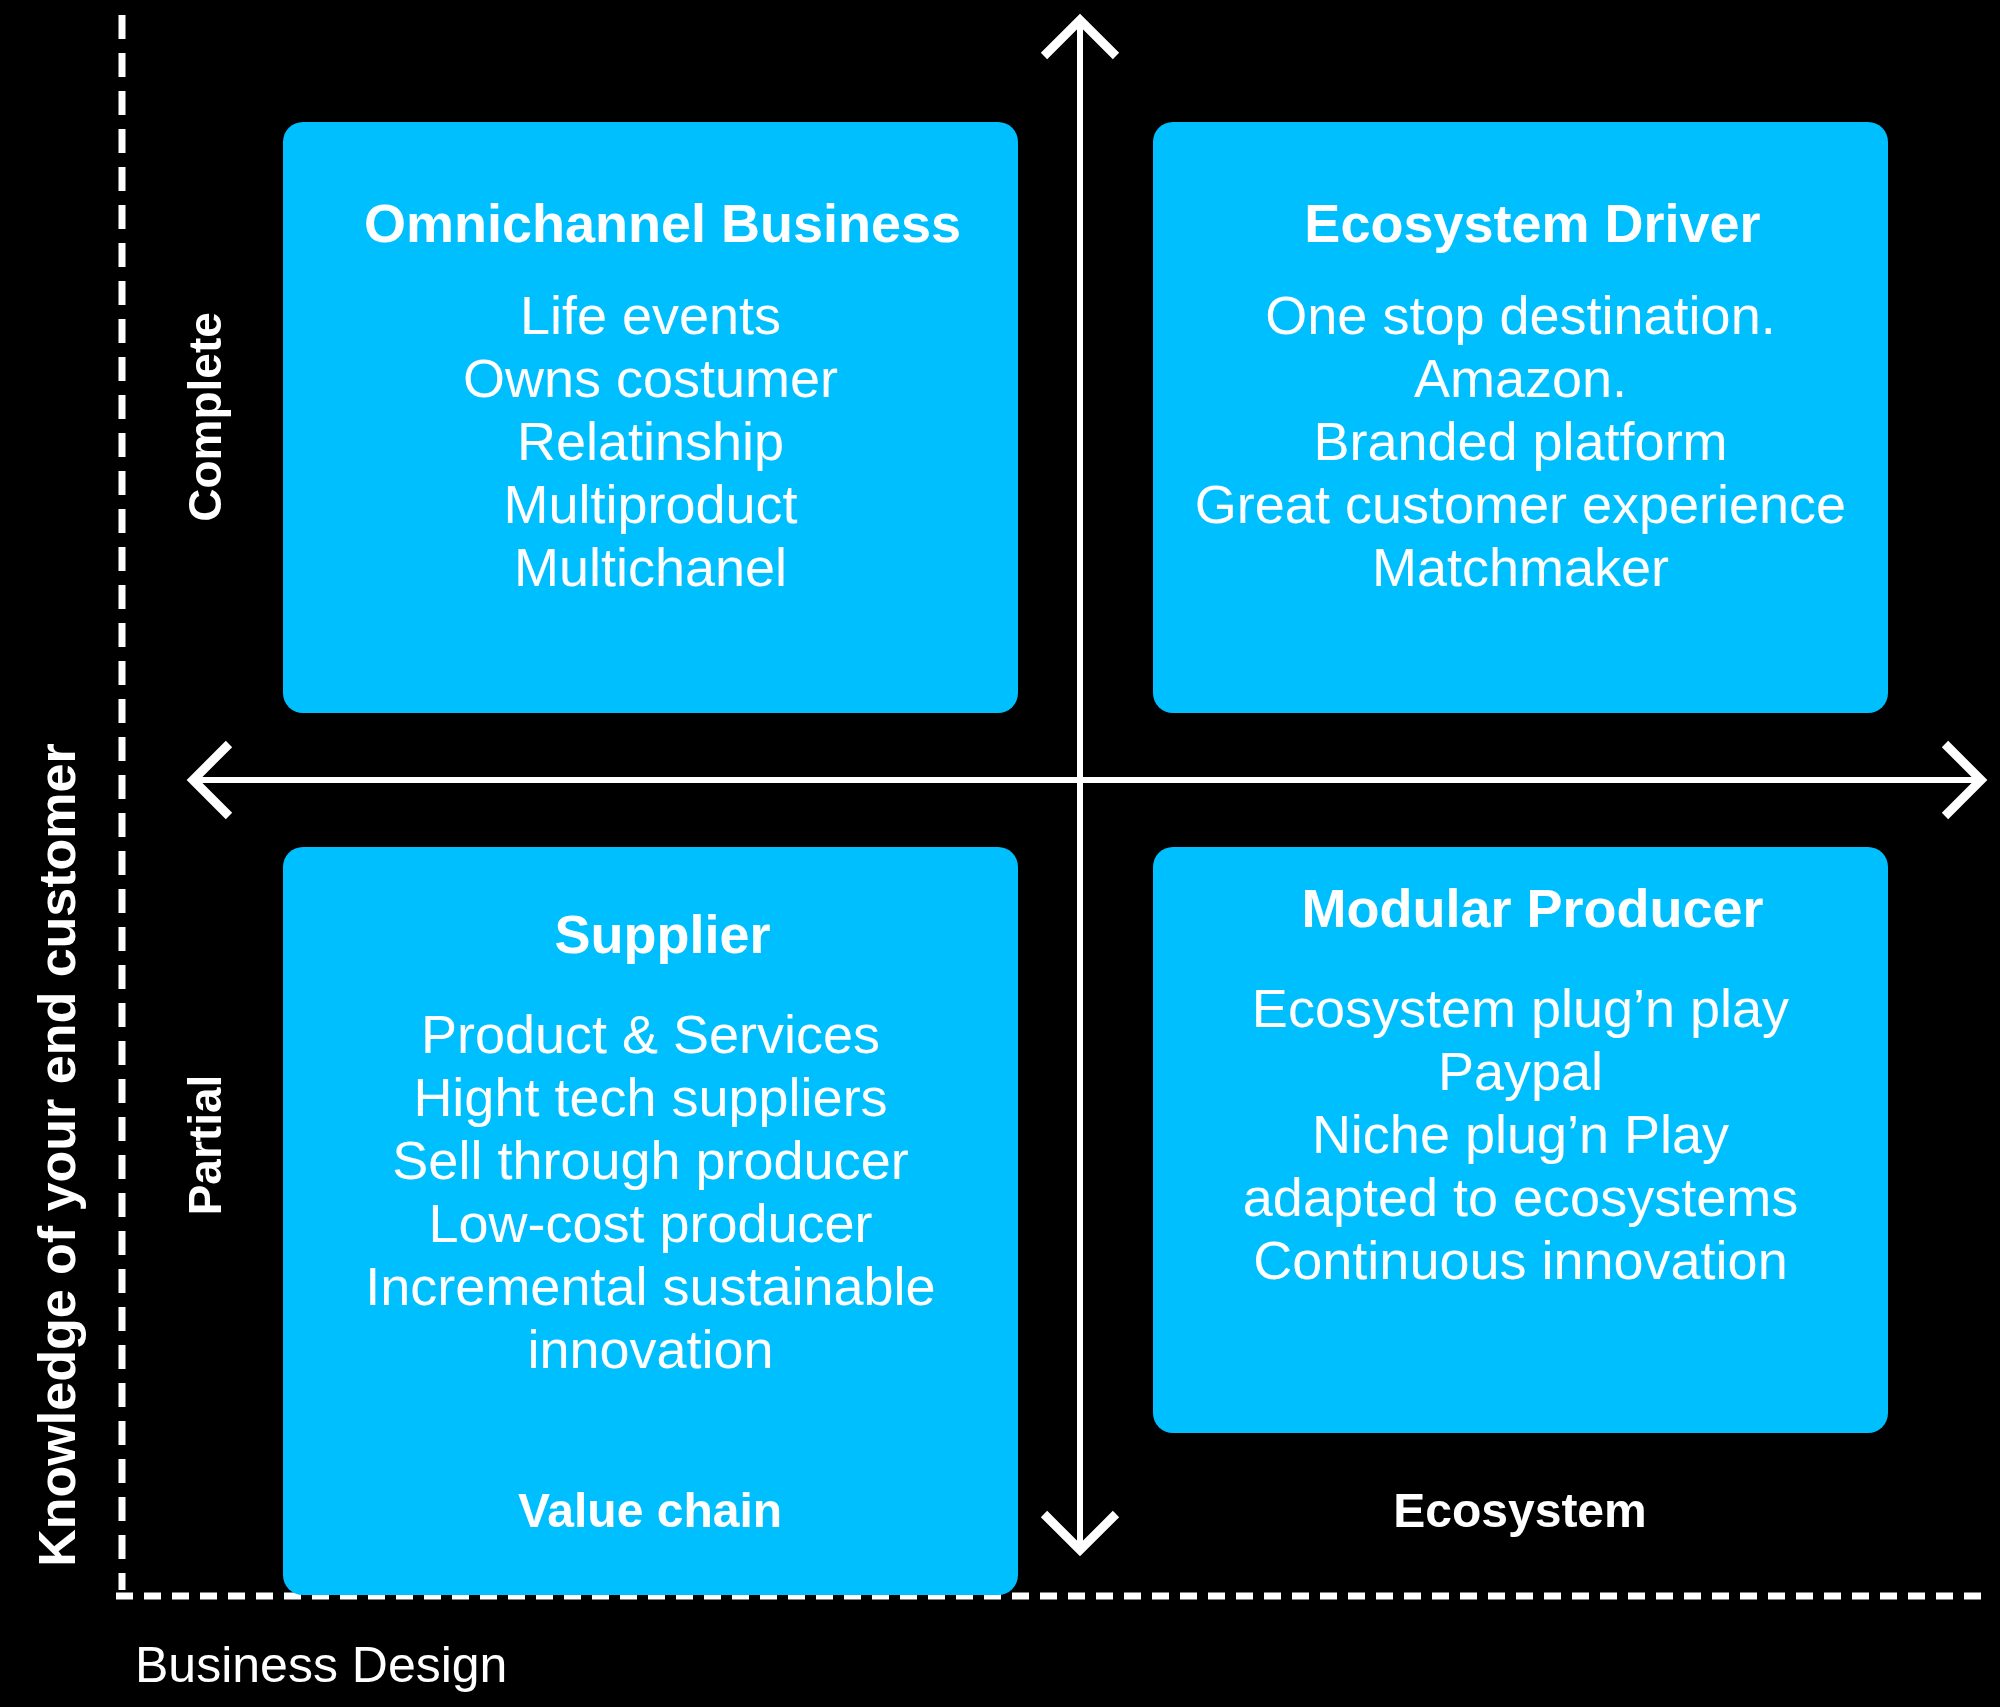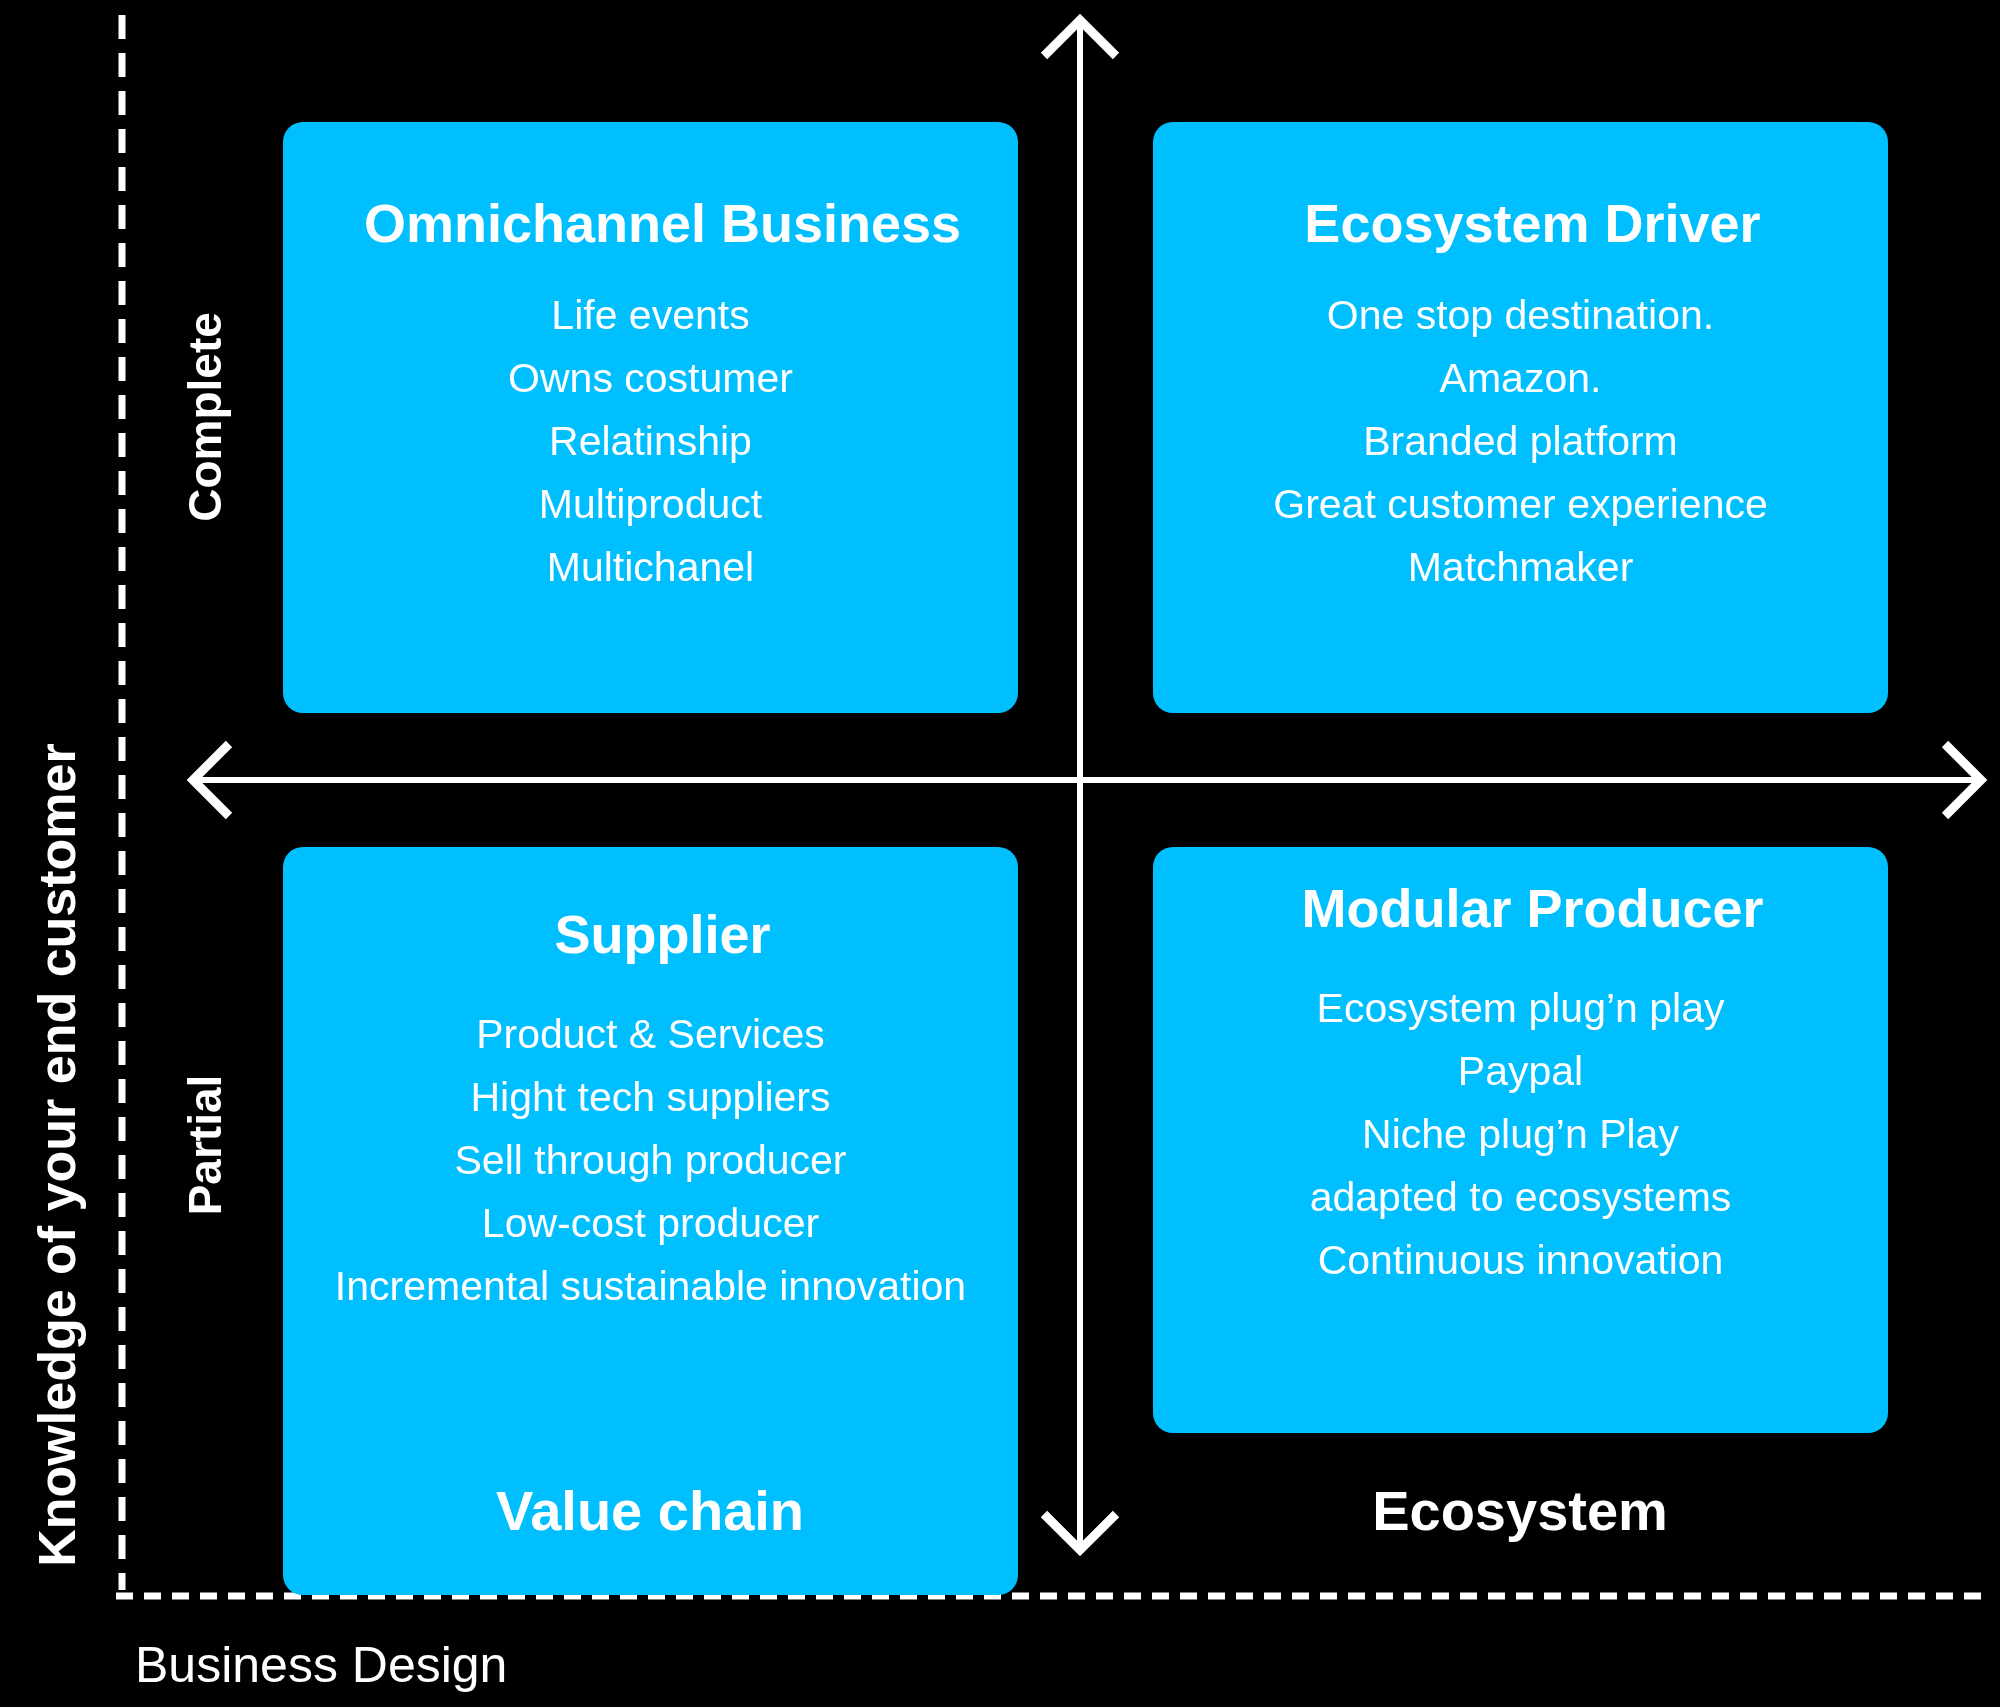--- a/index.html
+++ b/index.html
@@ -17,37 +17,37 @@
     background:var(--accent,#00bfff);
     border-radius:20px;
     text-align:center;
     box-sizing:border-box;
   }
   .quad.tl{left:283px;top:122px;width:735px;height:591px;padding-top:74px;}
   .quad.tr{left:1153px;top:122px;width:735px;height:591px;padding-top:74px;}
   .quad.bl{left:283px;top:847px;width:735px;height:748px;padding-top:60px;}
   .quad.br{left:1153px;top:847px;width:735px;height:586px;padding-top:34px;}
   .quad .title{font-size:54px;font-weight:700;line-height:54px;margin-left:24px;}
-  .quad .body{font-size:41px;font-weight:400;line-height:63px;margin:34px auto 0;max-width:700px;}
+  .quad .body{font-size:54px;font-weight:400;line-height:63px;margin:34px auto 0;max-width:700px;}
   .quad.bl .body,.quad.br .body{margin-top:42px;}
   .vlabel{
     position:absolute;
     transform:translate(-50%,-50%) rotate(-90deg);
     white-space:nowrap;
     font-weight:700;
   }
   .knowledge{left:57px;top:1155px;font-size:52px;}
   .complete{left:205px;top:417px;font-size:46px;}
   .partial{left:205px;top:1145px;font-size:46px;}
   .hlabel{
     position:absolute;
     transform:translate(-50%,-50%);
     white-space:nowrap;
     font-weight:700;
-    font-size:56px;
+    font-size:48px;
   }
   .value-chain{left:650px;top:1510px;}
   .ecosystem{left:1520px;top:1510px;}
   .business-design{
     position:absolute;left:135px;top:1636px;
     font-weight:400;font-size:50px;white-space:nowrap;
   }
 </style>
 </head>
 <body>

